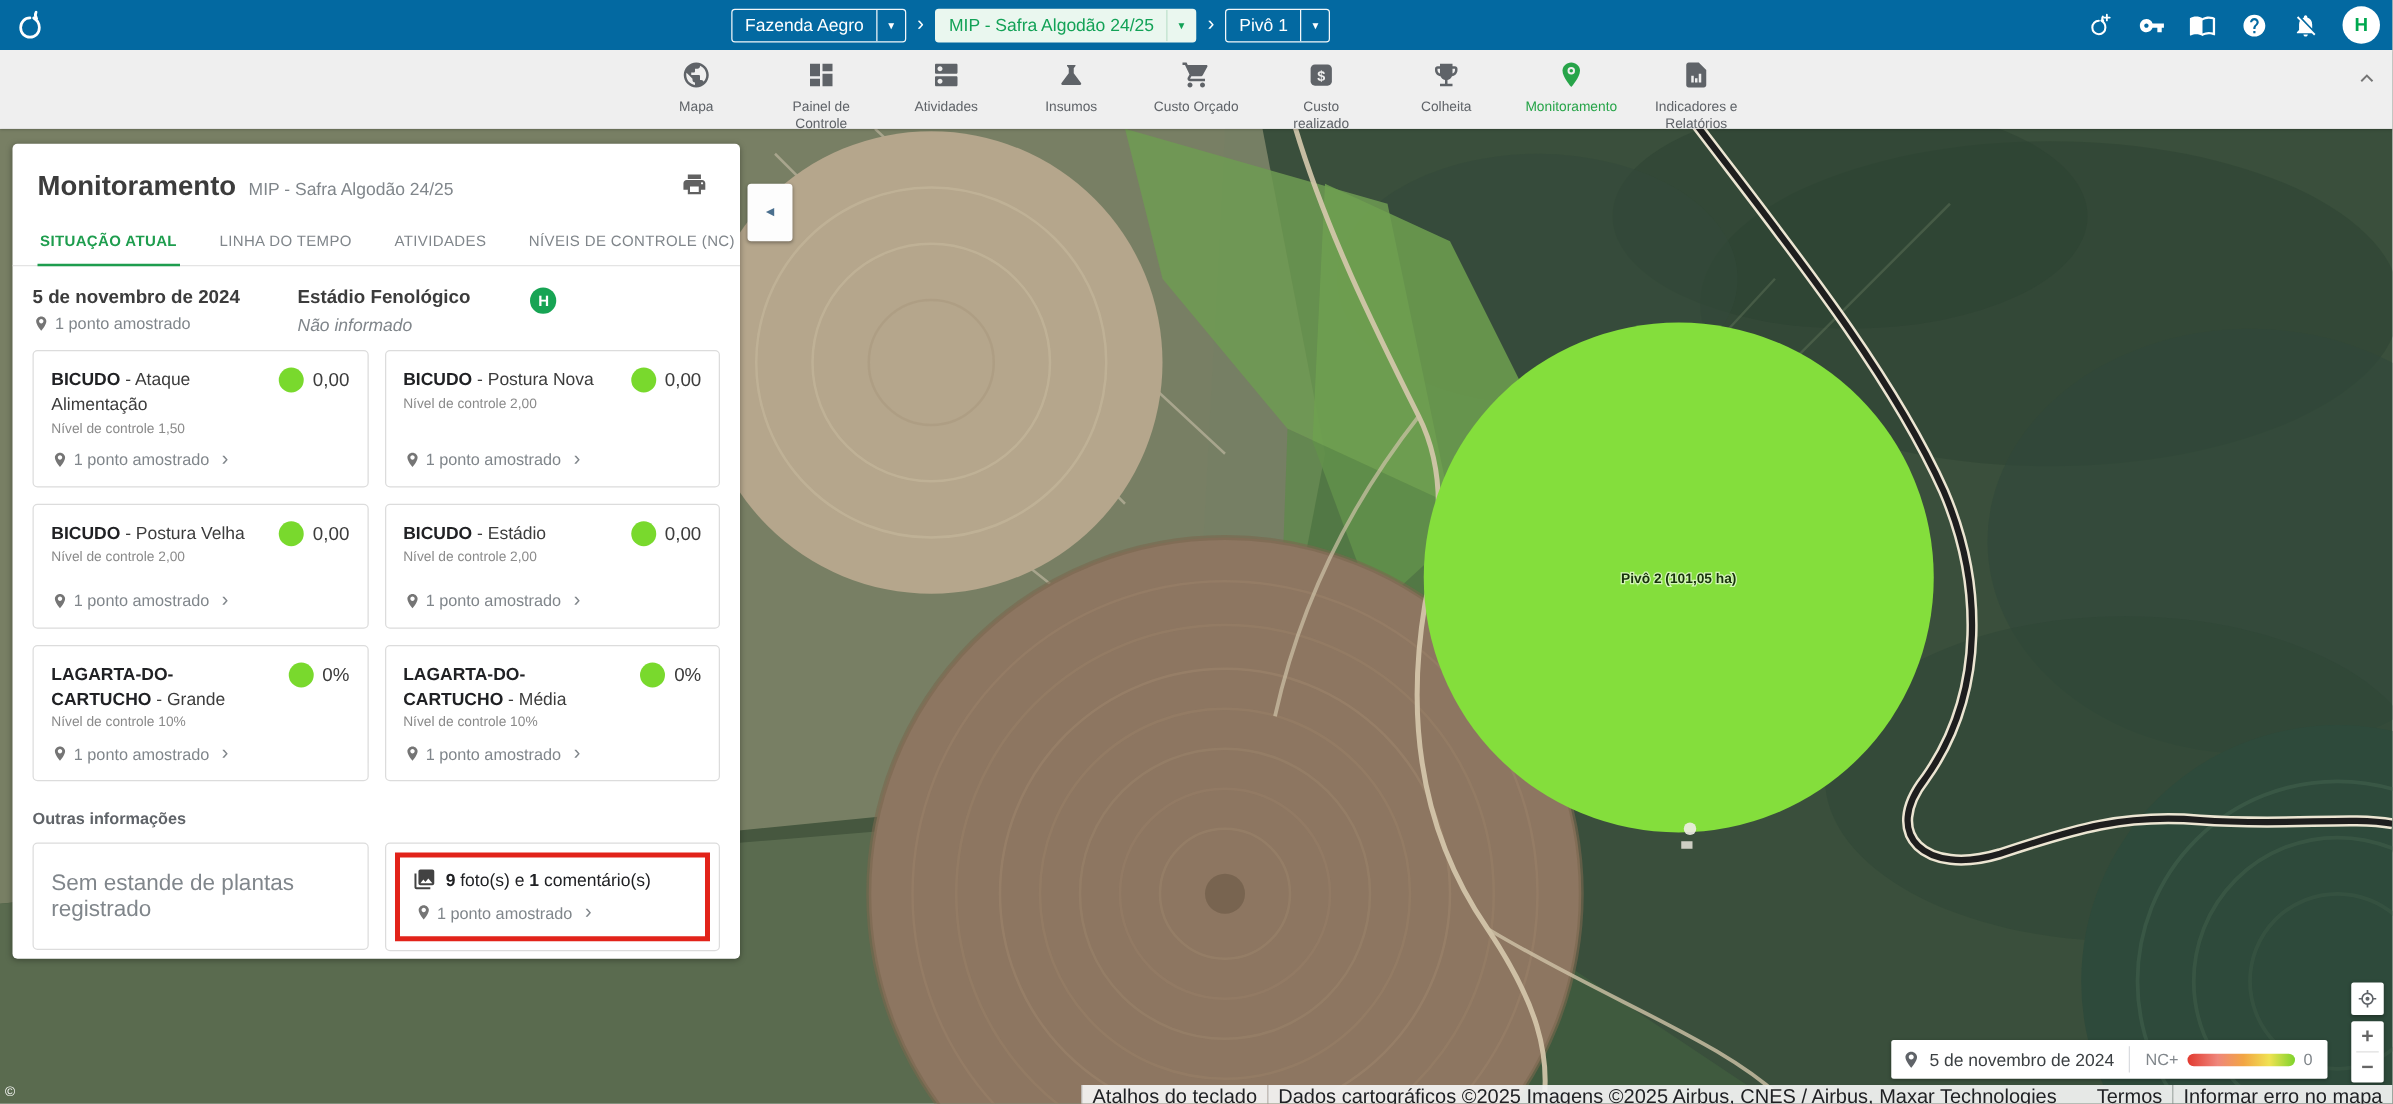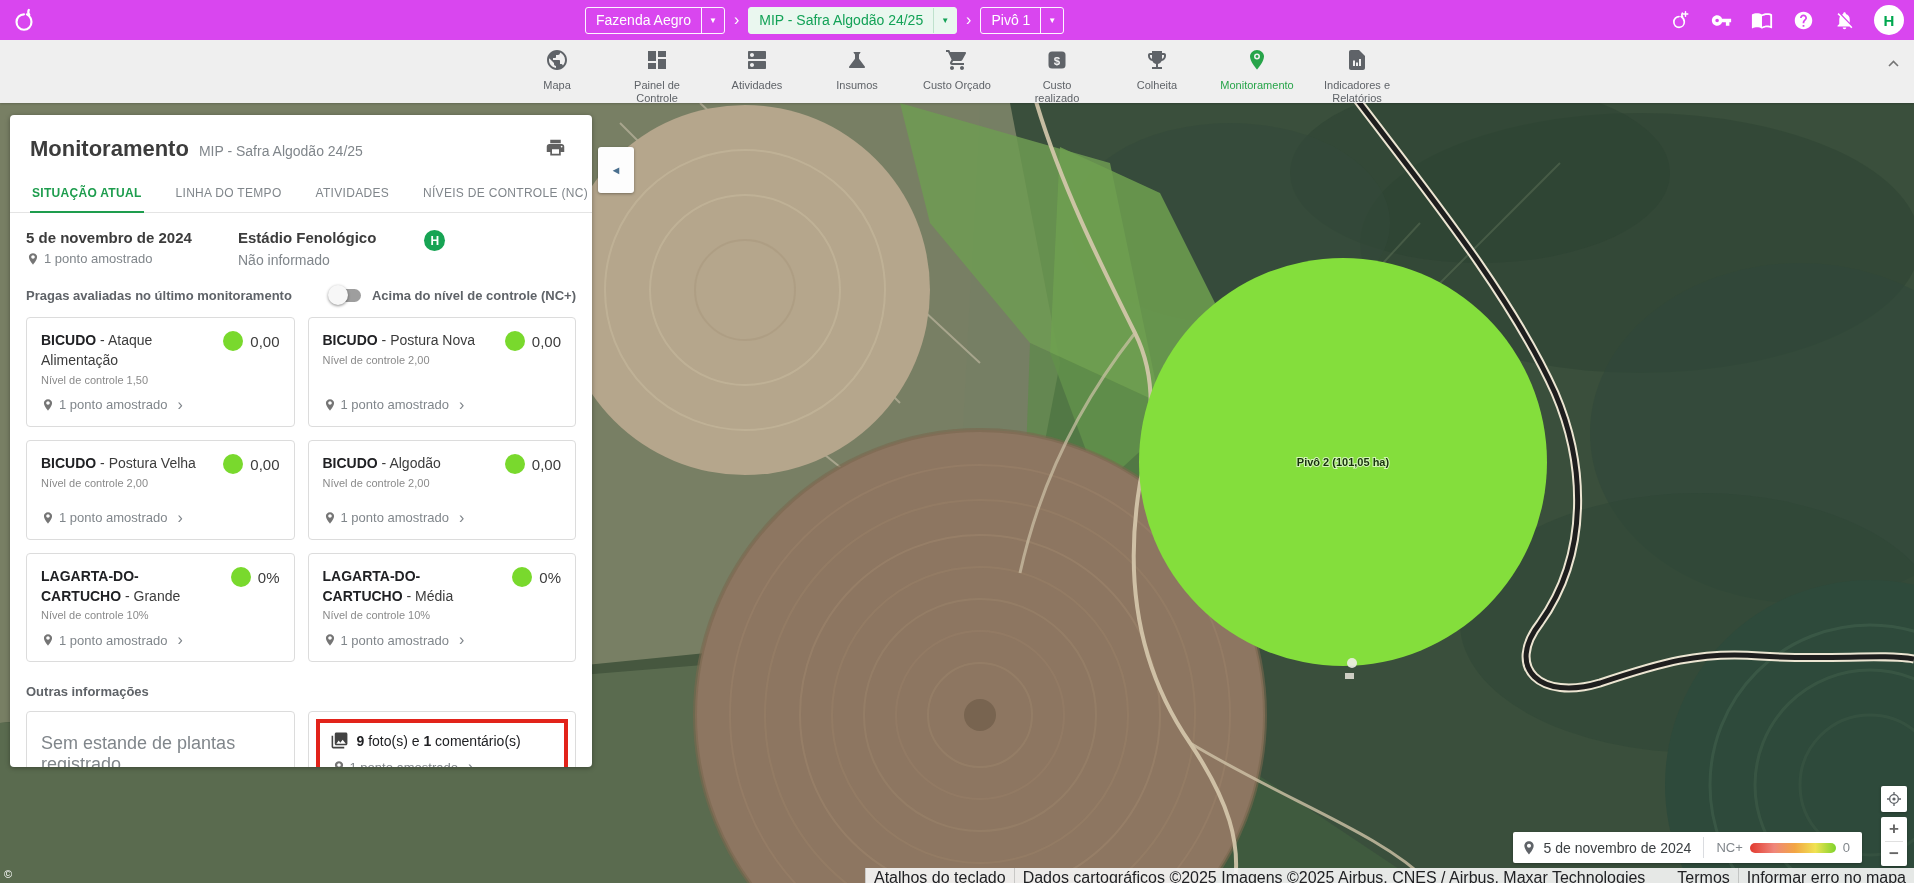--- a/index.html
+++ b/index.html
@@ -1,19 +1,19 @@
 <!DOCTYPE html>
 <html><head>
 <meta charset="utf-8">
 <style>
   * { margin:0; padding:0; box-sizing:border-box; }
   html,body { width:1914px; height:883px; overflow:hidden; font-family:"Liberation Sans","DejaVu Sans",sans-serif; background:#e9e9e9; position:relative; }
 
   
-  .topbar { position:absolute; top:0; left:0; width:1914px; height:40px; background:#d946ef; z-index:50; display:flex; align-items:center; }
+  .topbar { position:absolute; top:0; left:0; width:1914px; height:40px; background:#0369a1; z-index:50; display:flex; align-items:center; }
   .logo { margin-left:10px; width:28px; height:28px; display:flex; align-items:center; justify-content:center; }
   .crumbs { position:absolute; left:585px; top:0; height:40px; display:flex; align-items:center; }
   .chip { display:flex; align-items:stretch; height:27px; border-radius:3px; overflow:hidden; font-size:14px; }
   .chip-outline { border:1px solid rgba(255,255,255,.95); color:#fff; }
   .chip-outline .chip-caret { border-left:1px solid rgba(255,255,255,.95); }
   .chip-light { background:#eaf7ef; color:#13a257; border:1px solid #eaf7ef; }
   .chip-light .chip-caret { border-left:1px solid #bfe2cd; }
   .chip-label { padding:0 10px; display:flex; align-items:center; white-space:nowrap; }
   .chip-caret { padding:0 7px; display:flex; align-items:center; font-size:8px; }
   .crumb-sep { color:#fff; margin:0 9px; font-size:16px; }
@@ -62,21 +62,21 @@
   .tab { font-size:12px; letter-spacing:.3px; color:#80868b; padding:8px 2px 11px; cursor:pointer; white-space:nowrap; }
   .tab.active { color:#1e9d4e; border-bottom:2px solid #1e9d4e; margin-bottom:-1px; font-weight:bold; }
 
   .p-body { padding:16px 16px 0 16px; }
   .summary { display:flex; align-items:flex-start; }
   .sum-col1 { width:212px; }
   .sum-date { font-size:15px; font-weight:bold; color:#3c3c3c; }
   .pt-row { display:flex; align-items:center; gap:4px; margin-top:5px; color:#80868b; font-size:13px; }
   .pt-row .chev { font-size:16px; margin-left:6px; color:#80868b; }
   .sum-phen-label { font-size:15px; font-weight:bold; color:#3c3c3c; }
-  .sum-phen-val { font-size:14px; color:#80868b; margin-top:6px; }
+  .sum-phen-val { font-size:14px; font-style:italic; color:#80868b; margin-top:6px; }
   .phen-badge { width:21px; height:21px; border-radius:50%; background:#17a454; color:#fff; font-size:12px; font-weight:bold; display:flex; align-items:center; justify-content:center; margin-left:48px; margin-top:1px; }
 
   .pests-row { display:flex; align-items:center; justify-content:space-between; margin-top:17px; }
   .pests-label { font-size:13px; font-weight:bold; color:#5f6368; }
   .toggle-wrap { display:flex; align-items:center; gap:9px; }
   .switch { position:relative; width:35px; height:20px; cursor:pointer; }
   .switch .track { position:absolute; left:2px; top:4px; width:31px; height:13px; border-radius:7px; background:#9e9e9e; }
   .switch .knob { position:absolute; left:0; top:0; width:20px; height:20px; border-radius:50%; background:#f7f7f7; box-shadow:0 1px 3px rgba(0,0,0,.45); }
   .toggle-label { font-size:13px; font-weight:bold; color:#5f6368; }
 
@@ -306,30 +306,20 @@
           <span>1 ponto amostrado</span>
         </div>
       </div>
       <div>
         <div class="sum-phen-label">Estádio Fenológico</div>
         <div class="sum-phen-val">Não informado</div>
       </div>
       <div class="phen-badge">H</div>
     </div>
 
-    <div class="pests-row">
-      <span class="pests-label">Pragas avaliadas no último monitoramento</span>
-      <span class="toggle-wrap">
-        <span class="switch">
-            <span class="track"></span>
-            <span class="knob"></span>
-          </span>
-        <span class="toggle-label">Acima do nível de controle (NC+)</span>
-      </span>
-    </div>
 
     <div class="cards">
       <div class="card">
         <div class="card-top">
           <div class="card-title"><b>BICUDO</b><span> - Ataque Alimentação</span></div>
           <div class="card-val">
               <span class="dot"></span>
               <span class="val">0,00</span>
             </div>
         </div>
@@ -371,21 +361,21 @@
         <div class="pt-row">
           <svg width="14" height="14" viewBox="0 0 24 24" fill="#757575">
               <path d="M12 2C8.13 2 5 5.13 5 8.5c0 5.25 7 13 7 13s7-7.75 7-13C19 5.13 15.87 2 12 2zm0 9.5c-1.66 0-3-1.34-3-3s1.34-3 3-3 3 1.34 3 3-1.34 3-3 3z"></path>
             </svg>
           <span>1 ponto amostrado</span>
             <span class="chev">›</span>
         </div>
       </div>
       <div class="card">
         <div class="card-top">
-          <div class="card-title"><b>BICUDO</b><span> - Algodão</span></div>
+          <div class="card-title"><b>BICUDO</b><span> - Estádio</span></div>
           <div class="card-val">
               <span class="dot"></span>
               <span class="val">0,00</span>
             </div>
         </div>
         <div class="card-nc">Nível de controle 2,00</div>
         <div class="pt-row">
           <svg width="14" height="14" viewBox="0 0 24 24" fill="#757575">
               <path d="M12 2C8.13 2 5 5.13 5 8.5c0 5.25 7 13 7 13s7-7.75 7-13C19 5.13 15.87 2 12 2zm0 9.5c-1.66 0-3-1.34-3-3s1.34-3 3-3 3 1.34 3 3-1.34 3-3 3z"></path>
             </svg>

